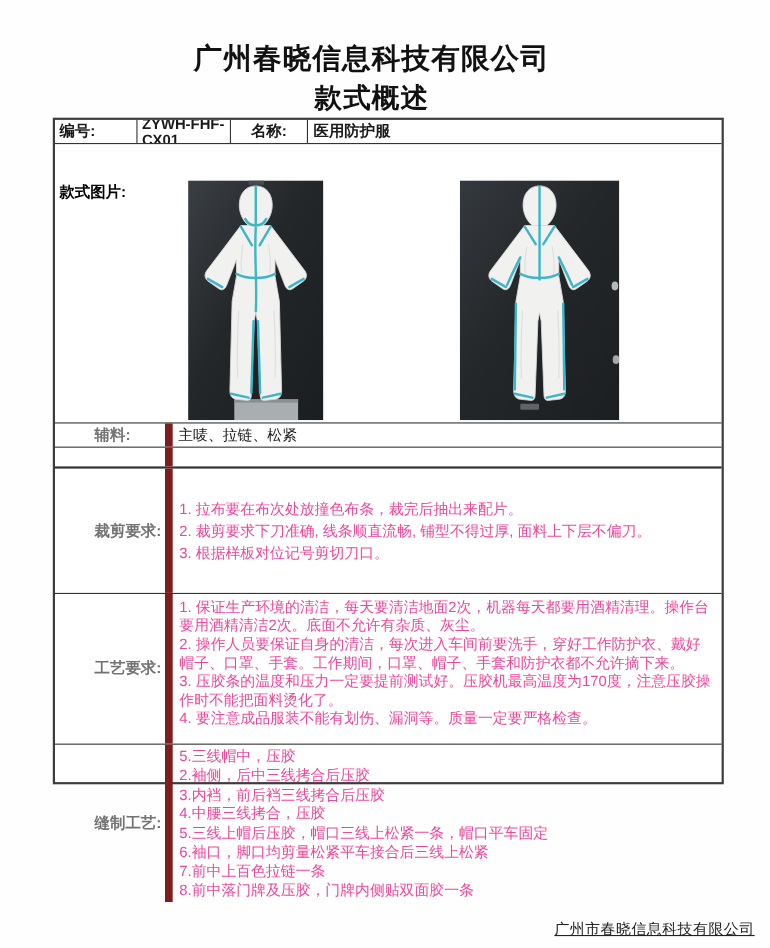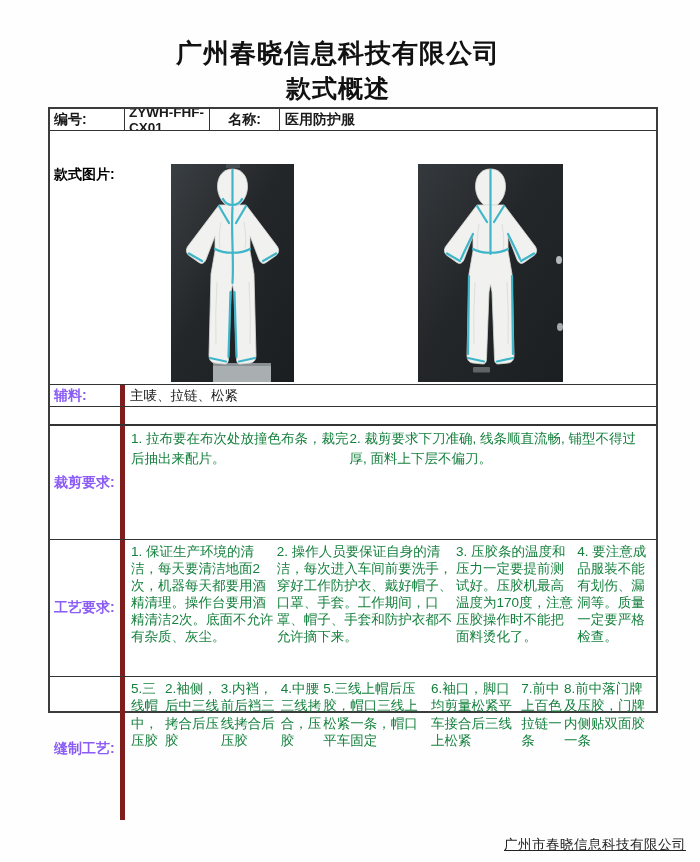--- a/index.html
+++ b/index.html
@@ -17,23 +17,23 @@
     font-size:25px; font-weight:bold; color:#111; letter-spacing:1px;
   }
   .spec-table {
     position:absolute; left:48px; top:107px; width:610px; height:606px;
     border:2px solid #3c3c3c; background:#fff;
   }
   .t-row { display:flex; width:100%; border-bottom:1px solid #333; }
   .t-row.last { border-bottom:none; }
   .cell { overflow:hidden; }
   .lbl-cell {
-    width:75px; flex:0 0 75px; border-right:5px solid #7f1d1d;
-    font-weight:bold; font-size:14px; padding:2px 3px 2px 4px; color:#8b5cf6;
-    display:flex; align-items:center;
+    width:75px; flex:0 0 75px; border-right:7px solid #7f1d1d;
+    font-weight:bold; font-size:14px; padding:2px 3px 2px 4px; color:#737373;
+    display:flex; align-items:center;margin-left:32px;
   }
   .val-cell { flex:1; font-size:13.5px; padding:2px 5px; display:flex; align-items:center; }
   .row-info { height:22px; }
   .row-info .c1 { width:75px; flex:0 0 75px; border-right:1px solid #333; font-weight:bold; font-size:14px; padding:2px 4px; display:flex; align-items:center; }
   .row-info .c2 { width:85px; flex:0 0 85px; border-right:1px solid #333; font-weight:bold; font-size:13.5px; padding:2px 4px; display:flex; align-items:center; }
   .row-info .c3 { width:70px; flex:0 0 70px; border-right:1px solid #333; font-weight:bold; font-size:14px; padding:2px; display:flex; align-items:center; justify-content:center; }
   .row-info .c4 { flex:1; font-weight:bold; font-size:14px; padding:2px 5px; display:flex; align-items:center; }
   .row-images { height:222px; position:relative; display:block;margin-top:32px; }
   .row-images .img-label { position:absolute; left:4px; top:3px; font-weight:bold; font-size:14px; color:#000; }
   .photo { position:absolute; top:1px; height:218px; }
@@ -41,21 +41,21 @@
   .photo-front { left:121px; width:123px; }
   .photo-back  { left:368px; width:145px; }
   .row-acc { height:22px; }
   .row-empty { height:19px; border-bottom:2px solid #333; }
   .row-empty .lbl-cell { height:100%; }
   .row-cut { height:114px; }
   .row-proc { height:137px; }
   .row-sew { height:143px; }
   .lines-cell {
     flex:1; font-size:13.5px; padding:3px 6px; display:flex;
-    flex-direction:row; justify-content:center; color:#15803d;
+    flex-direction:column; justify-content:center; color:#ec4899;
   }
   .row-proc .lines-cell { line-height:16.9px; justify-content:flex-start; padding-top:4px; }
   .row-cut .lines-cell { line-height:20px; }
   .row-sew .lines-cell { line-height:17.4px; }
   .doc-footer {
     position:absolute; right:14px; top:836px; font-size:13.5px; color:#222;
     letter-spacing:0.5px;
     text-decoration:underline;
   }
 </style>
@@ -155,20 +155,21 @@
     <div class="t-row row-empty">
       <div class="cell lbl-cell"></div>
       <div class="cell val-cell"></div>
     </div>
 
     <div class="t-row row-cut">
       <div class="cell lbl-cell">裁剪要求:</div>
       <div class="cell lines-cell">
         <div>1. 拉布要在布次处放撞色布条，裁完后抽出来配片。</div>
         <div>2. 裁剪要求下刀准确, 线条顺直流畅, 铺型不得过厚, 面料上下层不偏刀。</div>
+        <div>3. 根据样板对位记号剪切刀口。</div>
       </div>
     </div>
 
     <div class="t-row row-proc">
       <div class="cell lbl-cell">工艺要求:</div>
       <div class="cell lines-cell">
         <div>1. 保证生产环境的清洁，每天要清洁地面2次，机器每天都要用酒精清理。操作台要用酒精清洁2次。底面不允许有杂质、灰尘。</div>
         <div>2. 操作人员要保证自身的清洁，每次进入车间前要洗手，穿好工作防护衣、戴好帽子、口罩、手套。工作期间，口罩、帽子、手套和防护衣都不允许摘下来。</div>
         <div>3. 压胶条的温度和压力一定要提前测试好。压胶机最高温度为170度，注意压胶操作时不能把面料烫化了。</div>
         <div>4. 要注意成品服装不能有划伤、漏洞等。质量一定要严格检查。</div>

